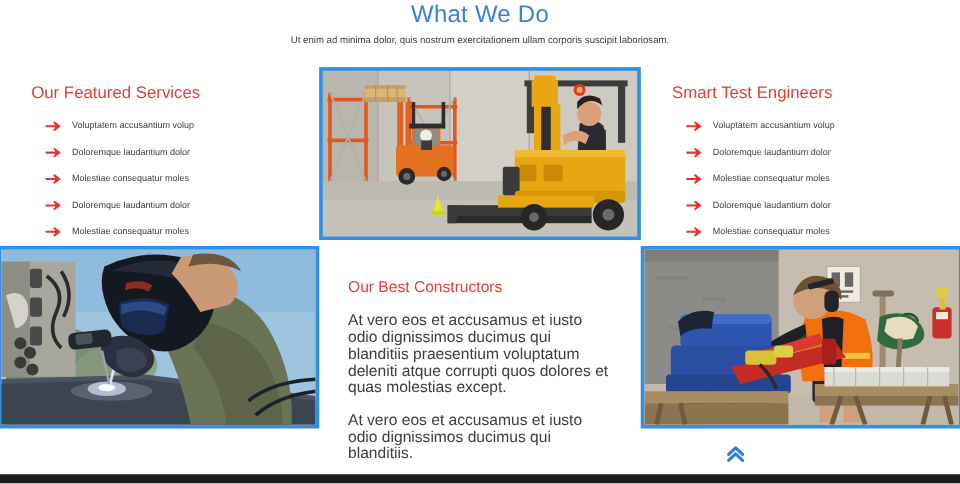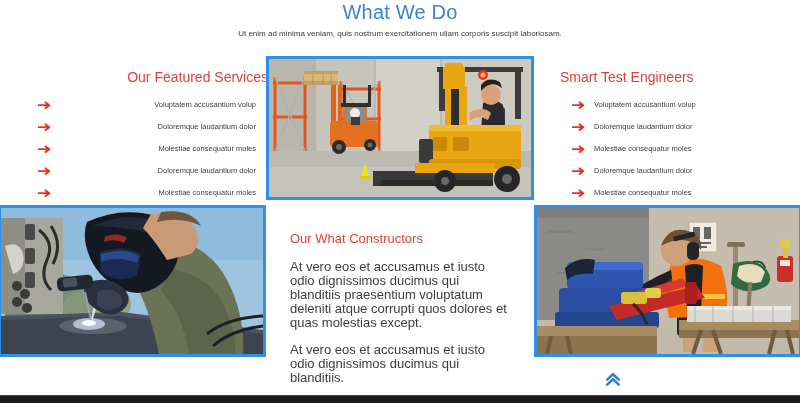--- a/index.html
+++ b/index.html
@@ -16,21 +16,21 @@
     font-size:20px;font-weight:400;color:#3c82d3;letter-spacing:.2px;
     line-height:24px;
   }
   .section-sub{
     position:absolute;left:0;top:28px;width:800px;text-align:center;
     font-size:8px;color:#3a3a3a;line-height:12px;
   }
 
   
   .col{position:absolute;top:68px;width:250px;}
-  .col-left{left:18px;text-align:right;}
+  .col-left{left:18px;}
   .col-right{left:552px;}
   .col-head{
     font-size:14px;color:#e0403a;font-weight:400;margin:0 0 14px 8px;
     line-height:18px;
   }
   .feat-list{list-style:none;margin:12px;padding:0;}
   .feat-item{
     position:relative;padding:0 0 0 22px;margin:0 0 12px 8px;
     font-size:7.5px;color:#3d3d3d;line-height:10px;
   }
@@ -71,21 +71,21 @@
     position:absolute;left:0;bottom:0;width:800px;height:8px;
     background:#1b1b1b;border-top:1px solid #4a4a4a;box-sizing:border-box;
   }
 </style>
 </head>
 <body>
 
 <div class="page">
 
   <div class="section-title">What We Do</div>
-  <div class="section-sub">Ut enim ad minima veniam, quis nostrum exercitationem ullam corporis suscipit laboriosam.</div>
+  <div class="section-sub">Ut enim ad minima dolor, quis nostrum exercitationem ullam corporis suscipit laboriosam.</div>
 
   <div class="col col-left">
     <div class="col-head">Our Featured Services</div>
     <ul class="feat-list">
       <li class="feat-item">
         <span class="arrow-icon">
           <svg width="14" height="10" viewBox="0 0 14 10">
               <path d="M0 5.2 h8.2 M7.4 2.2 L11.4 5.2 L7.4 8.2" fill="none" stroke="#e8342a" stroke-width="1.7" stroke-linecap="round" stroke-linejoin="round"></path>
               <path d="M7.8 2.6 L11.2 5.2 L7.8 7.8 Z" fill="#e8342a"></path>
             </svg>
@@ -457,21 +457,21 @@
           <path d="M238 122 L232 146"></path>
             <path d="M250 122 L256 146"></path>
           <path d="M14 128 L10 146"></path>
             <path d="M30 128 L34 146"></path>
         </g>
       </svg>
     </div>
   </div>
 
   <div class="center-block">
-    <div class="center-head">Our What Constructors</div>
+    <div class="center-head">Our Best Constructors</div>
     <p class="center-p">At vero eos et accusamus et iusto odio dignissimos ducimus qui blanditiis praesentium voluptatum deleniti atque corrupti quos dolores et quas molestias except.</p>
     <p class="center-p">At vero eos et accusamus et iusto odio dignissimos ducimus qui blanditiis.</p>
   </div>
 
   <div class="to-top" title="Back to top">
     <span>
       <svg width="16" height="15" viewBox="0 0 16 15">
         <path d="M2.2 7.6 L8 2.2 L13.8 7.6" fill="none" stroke="#2f7fd6" stroke-width="2.6" stroke-linecap="round" stroke-linejoin="round"></path>
         <path d="M2.2 12.6 L8 7.2 L13.8 12.6" fill="none" stroke="#2f7fd6" stroke-width="2.6" stroke-linecap="round" stroke-linejoin="round"></path>
       </svg>

